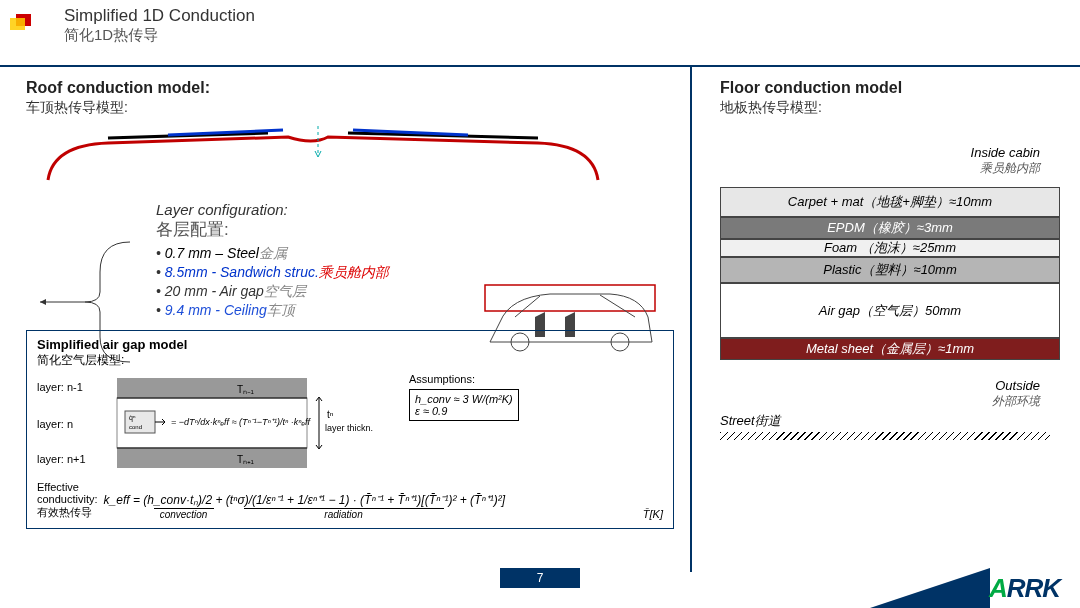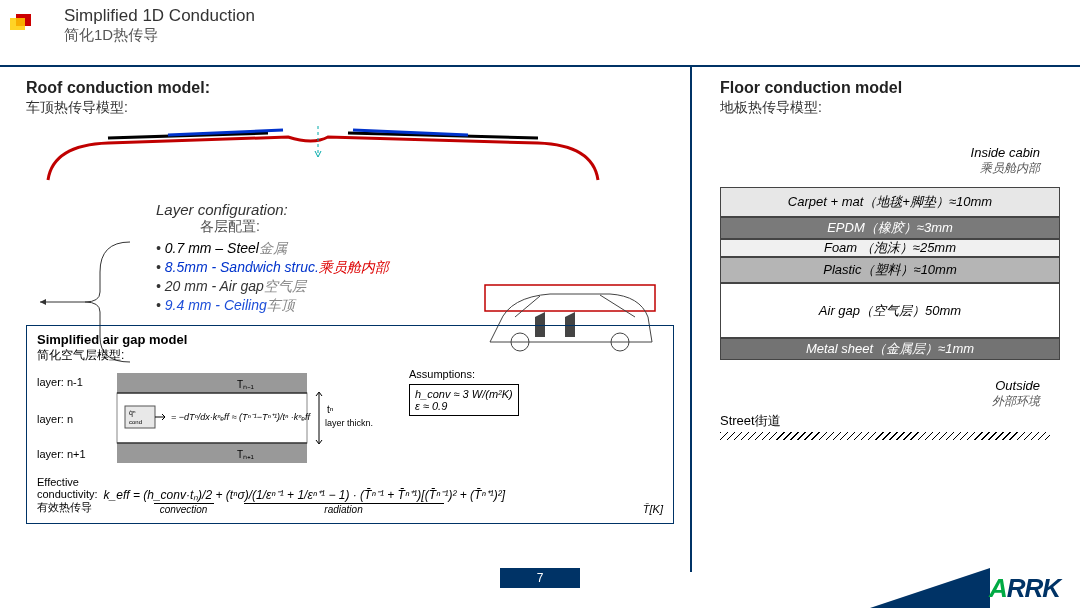--- a/index.html
+++ b/index.html
@@ -18,21 +18,21 @@
 .divider { width:2px; background:#003366; }
 .right { flex:1; padding:12px 20px 8px 28px; }
 
 .sect-title { font-size:16px; font-weight:bold; color:#222; }
 .sect-sub { font-size:14px; color:#333; margin-top:2px; }
 
 .roof-svg { width:600px; height:70px; margin-top:8px; margin-left:-8px; }
 
 .layer-conf { margin-left:130px; margin-top:2px; font-size:15px; }
 .layer-conf .lc-title { font-style:italic; color:#333; }
-.layer-conf .lc-sub { font-size:14px; color:#555;margin-left:44px; }
+.layer-conf .lc-sub { font-size:17px; color:#555; }
 .layer-conf ul { list-style:none; margin-top:4px; }
 .layer-conf li { font-size:14px; font-style:italic; margin:1px 0; }
 .layer-conf li::before { content:"• "; color:#333; }
 .steel { color:#000; }
 .sandwich { color:#0033cc; }
 .sandwich-cn { color:#d00; font-style:italic; }
 .airg { color:#333; }
 .ceiling { color:#1d4ed8; }
 
 .car-box { position:absolute; right:30px; top:215px; width:180px; height:80px; }
@@ -54,24 +54,24 @@
 
 .floor-stack { margin-top:28px; }
 .inside-label { text-align:right; font-style:italic; font-size:13px; margin-right:20px; }
 .inside-sub { font-size:12px; color:#555; }
 .stack-item { border:1px solid #444; font-style:italic; font-size:13px; display:flex; align-items:center; justify-content:center; }
 .carpet { background:#e7e7e7; height:30px; }
 .epdm { background:#7a7a7a; color:#fff; height:22px; }
 .foam { background:#f0f0f0; height:18px; }
 .plastic { background:#b5b5b5; height:26px; }
 .airgap50 { background:#fff; height:55px; }
-.metal { background:#737373; color:#fff; height:22px; }
+.metal { background:#7f1d1d; color:#fff; height:22px; }
 .outside-label { text-align:right; font-style:italic; font-size:13px; margin-top:18px; margin-right:20px; }
 .street-row { display:flex; align-items:flex-start; margin-top:2px; }
-.street-txt { font-size:13px; }
+.street-txt { font-style:italic; font-size:13px; }
 .hatch { width:330px; height:8px; margin-top:2px; background:repeating-linear-gradient(135deg,#000 0,#000 1px,transparent 1px,transparent 5px); }
 
 .footer { position:absolute; bottom:0; left:0; right:0; height:40px; }
 .page-tab { background:#003366; color:#fff; font-size:12px; width:80px; height:20px; display:flex; align-items:center; justify-content:center; margin:0 auto; }
 .arrk { position:absolute; right:20px; bottom:4px; font-weight:900; font-size:26px; color:#003366; font-style:italic; letter-spacing:-1px; }
 .arrk span { color:#00aa44; }
 .foot-deco { position:absolute; right:90px; bottom:0; width:0; height:0; border-style:solid; border-width:0 0 40px 120px; border-color:transparent transparent #003366 transparent; }
 </style>
 </head>
 <body>

